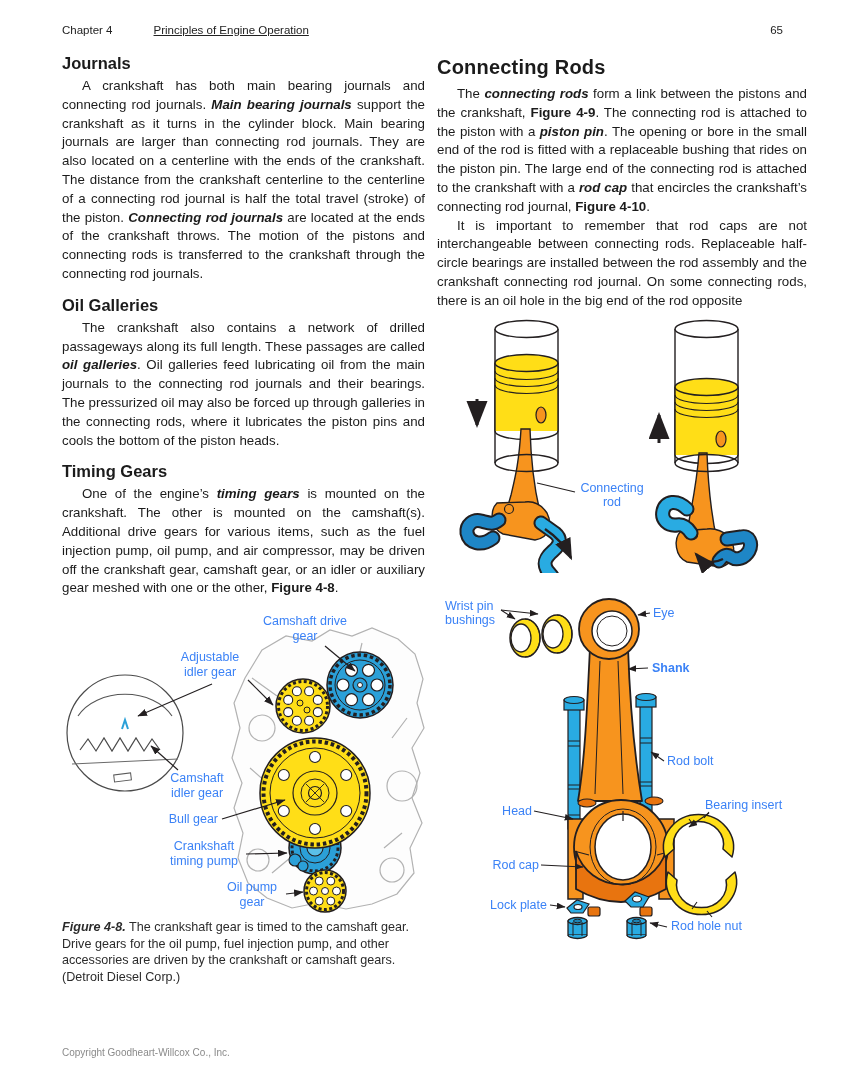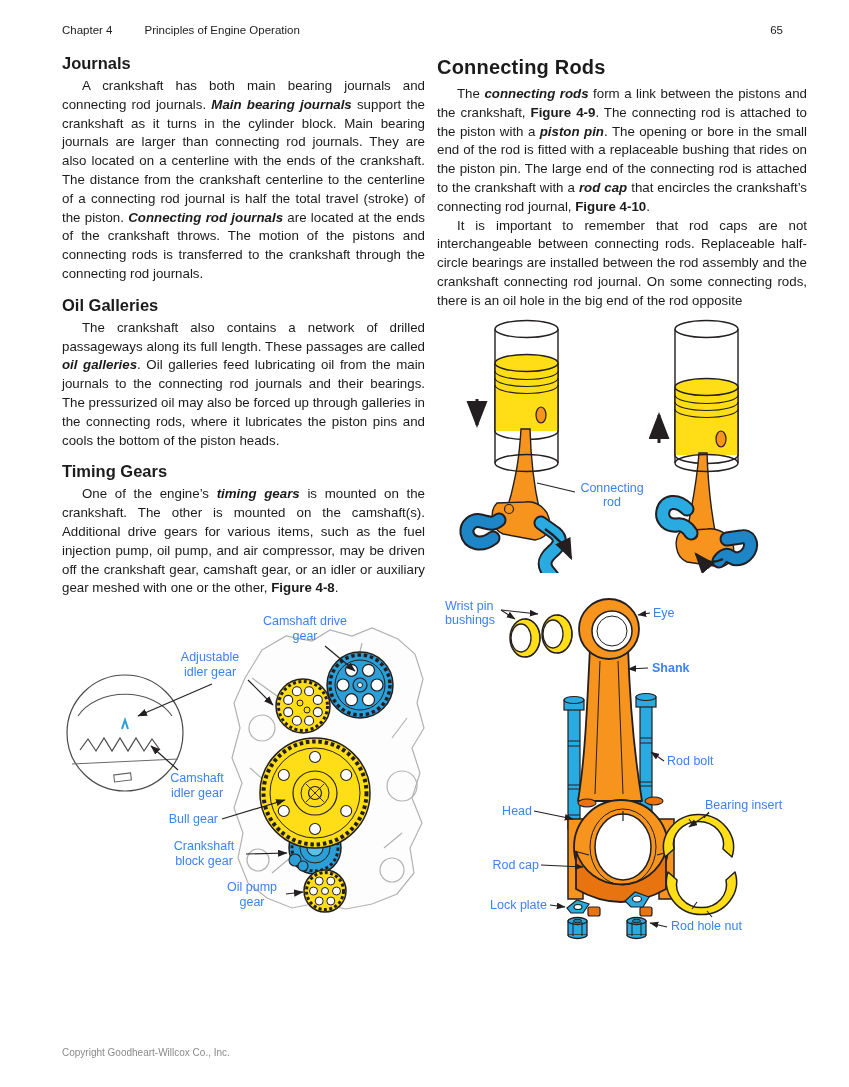--- a/index.html
+++ b/index.html
@@ -1,19 +1,19 @@
 <!DOCTYPE html>
 <html><head>
 <meta charset="utf-8">
 <style>
   html,body{margin:0;padding:0;background:#e8e8e8;}
   .page{position:relative;width:849px;height:1087px;background:#ffffff;margin:0 auto;
         font-family:"Liberation Sans",sans-serif;color:#1b1b1b;overflow:hidden;}
   .runhead{position:absolute;top:24px;left:62px;font-size:11.5px;color:#222;}
-  .runhead .ttl{margin-left:32px;}
+  .runhead .ttl{margin-left:41px;text-decoration:underline;}
   .pagenum{position:absolute;top:24px;right:66px;font-size:11.5px;color:#222;}
   .col{position:absolute;top:50px;}
   .col-left{left:62px;width:363px;}
   .col-right{left:437px;width:370px;}
   h1.sec{font-size:20px;font-weight:bold;margin:6px 0 6px 0;letter-spacing:.2px;}
   h2.sub{font-size:16.5px;font-weight:bold;margin:12px 0 4px 0;}
   .col-left h2.sub:first-child{margin-top:4px;}
   p.body{font-size:13.3px;line-height:18.8px;text-align:justify;margin:0;
          text-indent:20px;hyphens:none;}
   .caption{font-size:12.6px;line-height:16.6px;color:#2b2b2b;text-align:left;margin:5px 0 0 0;}
@@ -155,23 +155,24 @@
           <path d="M116,162 L89,138" marker-end="url(#ah48)"></path>
           <path d="M160,211 L223,192" marker-end="url(#ah48)"></path>
           <path d="M184,246 L225,245" marker-end="url(#ah48)"></path>
           <path d="M224,286 L241,284" marker-end="url(#ah48)"></path>
         </g>
       </svg>
       <div class="fig-label ctr" style="left:200px;top:6px;width:86px;">Camshaft drive gear</div>
       <div class="fig-label ctr" style="left:108px;top:42px;width:80px;">Adjustable idler gear</div>
       <div class="fig-label ctr" style="left:98px;top:163px;width:74px;">Camshaft idler gear</div>
       <div class="fig-label rt" style="left:96px;top:204px;width:60px;">Bull gear</div>
-      <div class="fig-label ctr" style="left:102px;top:231px;width:80px;">Crankshaft block gear</div>
+      <div class="fig-label ctr" style="left:102px;top:231px;width:80px;">Crankshaft timing pump</div>
       <div class="fig-label ctr" style="left:158px;top:272px;width:64px;">Oil pump gear</div>
     </div>
+    <p class="caption"><span style="font-weight: bold; font-style: italic;">Figure 4-8.</span><span> The crankshaft gear is timed to the camshaft gear. Drive gears for the oil pump, fuel injection pump, and other accessories are driven by the crankshaft or camshaft gears. (Detroit Diesel Corp.)</span></p>
   </div>
 
   <div class="col col-right">
     <h1 class="sec">Connecting Rods</h1>
     <p class="body"><span>The </span><span style="font-weight: bold; font-style: italic;">connecting rods</span><span> form a link between the pistons and the crankshaft, </span><span style="font-weight: bold;">Figure 4-9</span><span>. The connecting rod is attached to the piston with a </span><span style="font-weight: bold; font-style: italic;">piston pin</span><span>. The opening or bore in the small end of the rod is fitted with a replaceable bushing that rides on the piston pin. The large end of the connecting rod is attached to the crankshaft with a </span><span style="font-weight: bold; font-style: italic;">rod cap</span><span> that encircles the crankshaft’s connecting rod journal, </span><span style="font-weight: bold;">Figure 4-10</span><span>.</span></p>
     <p class="body"><span>It is important to remember that rod caps are not interchangeable between connecting rods. Replaceable half-circle bearings are installed between the rod assembly and the crankshaft connecting rod journal. On some connecting rods, there is an oil hole in the big end of the rod opposite</span></p>
 
     <div class="fig fig49">
       <svg width="370" height="260" viewBox="0 0 370 260">
         <defs>

